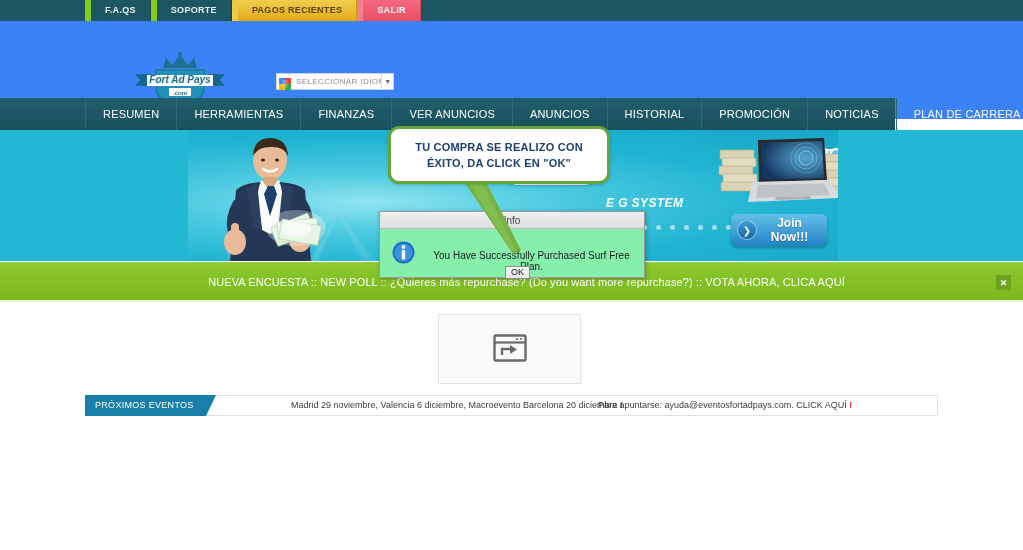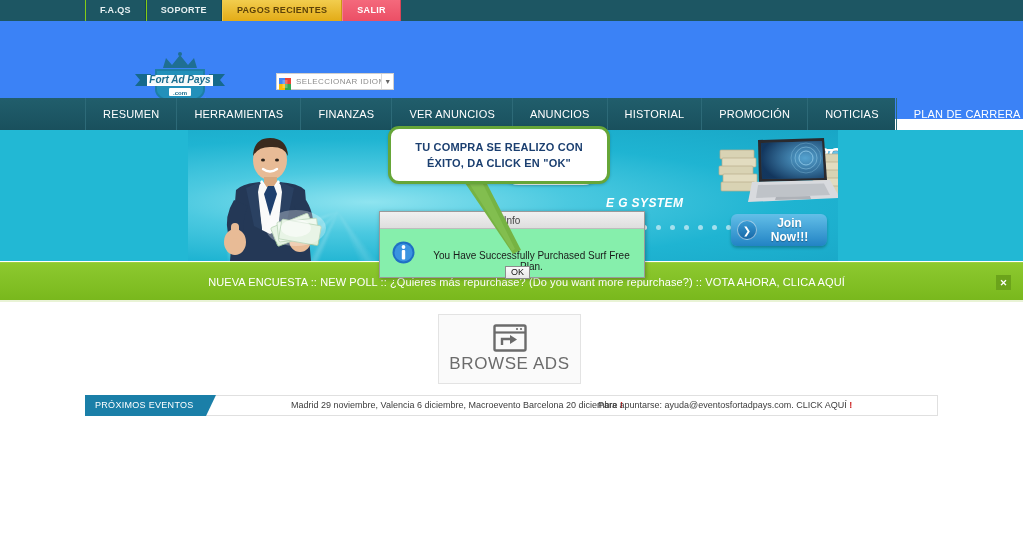--- a/index.html
+++ b/index.html
@@ -15,21 +15,21 @@
   .topbar {
     position: absolute; left:0; top:0; width:1023px; height:21px;
     background:#1d5663;
   }
   .topbar-inner { display:flex; height:21px; margin-left:85px; }
   .topbar-item {
     height:25px; line-height:21px;
     padding: 0 14px;
     font-size:9px; letter-spacing:0.3px;
     color:#e8f1f3; font-weight:600;
-    border-left:1px solid #84cc16;
+    border-left:6px solid #84cc16;
     border-right:1px solid #144650;
     white-space:nowrap;
     font-family:"Liberation Sans", sans-serif;
   }
   .topbar-item.gold { background:#e9b522; color:#5d4208; border-left-color:#f0c848; border-right-color:#c89a14;
       background-image: linear-gradient(#f2cd4e, #e0a50c); }
   .topbar-item.red { background:#f0586e; color:#ffffff; border-left-color:#f47f90; border-right-color:#d94458;
       background-image: linear-gradient(#f4697c, #ea4a61); }
 
   
@@ -503,21 +503,20 @@
     <span class="browse-icon">
       <svg width="34" height="28" viewBox="0 0 34 28" xmlns="http://www.w3.org/2000/svg">
         <rect x="1.5" y="1.5" width="31" height="25" rx="1.5" fill="none" stroke="#6b6b6b" stroke-width="2.4"></rect>
         <line x1="1.5" y1="8.5" x2="32.5" y2="8.5" stroke="#6b6b6b" stroke-width="2.2"></line>
         <circle cx="24" cy="5" r="1.1" fill="#6b6b6b"></circle>
         <circle cx="28" cy="5" r="1.1" fill="#6b6b6b"></circle>
         <path d="M9 21 L9 15 L20 15" stroke="#6b6b6b" stroke-width="2.4" fill="none"></path>
         <path d="M17 11 L24 15.5 L17 20 Z" fill="#6b6b6b"></path>
       </svg>
     </span>
-    <span class="browse-label">BROWSE ADS</span>
   </div>
 
   <div class="events">
     <div class="events-tag">PRÓXIMOS EVENTOS</div>
     <div class="events-text1"><span>Madrid 29 noviembre, Valencia 6 diciembre, Macroevento Barcelona 20 diciembre </span><span class="excl">!</span></div>
     <div class="events-text2"><span>Para apuntarse: ayuda@eventosfortadpays.com. CLICK AQUÍ </span><span class="excl">!</span></div>
   </div>
 
 </div>
 

